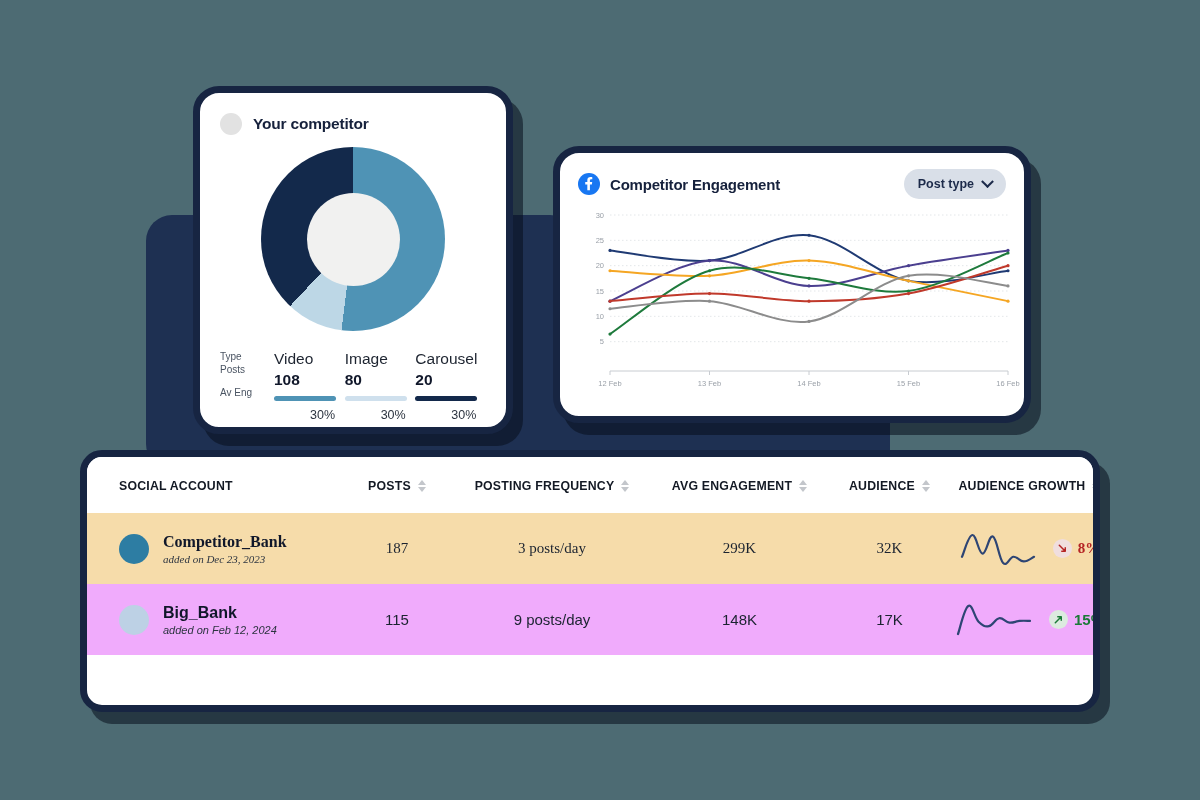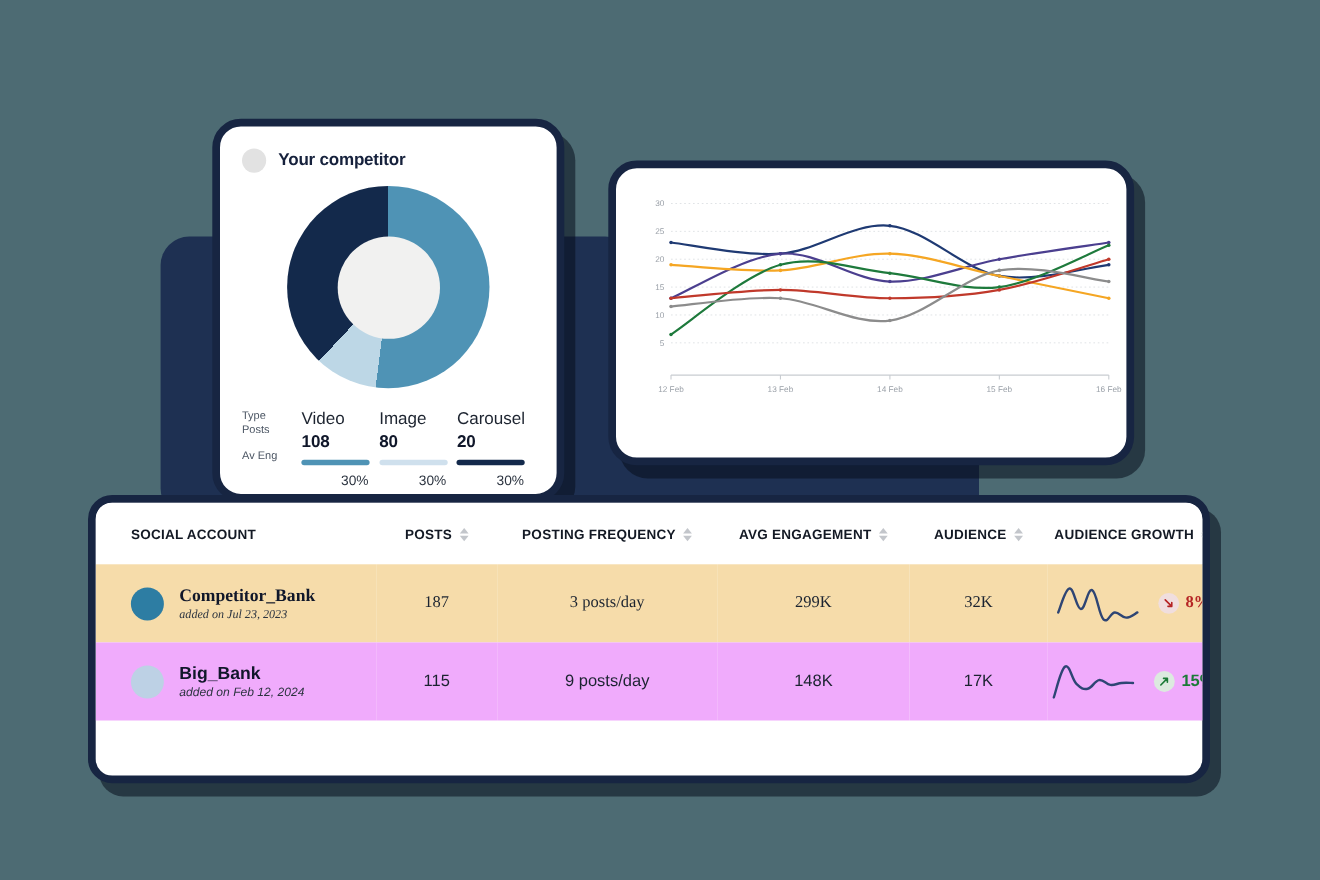--- a/index.html
+++ b/index.html
@@ -23,21 +23,21 @@
   
   .card {
     position: absolute;
     background: #ffffff;
     border: 7px solid #172542;
     border-radius: 26px;
     box-shadow: 10px 12px 0 rgba(8,14,28,.55);
   }
 
   
-  #donut-card { left: 193px; top: 108px; width: 320px; height: 348px; padding: 20px 20px 12px 20px; }
+  #donut-card { left: 193px; top: 86px; width: 320px; height: 348px; padding: 20px 20px 12px 20px; }
   .dc-head { display: flex; align-items: center; gap: 11px; }
   .avatar-dot { width: 22px; height: 22px; border-radius: 50%; background: #e2e2e2; flex: 0 0 auto; }
   .dc-title { font-size: 15.5px; font-weight: bold; color: #16213c; letter-spacing: -.2px; }
   .donut-wrap { display: flex; justify-content: center; margin-top: 12px; }
   .donut { position: relative; width: 184px; height: 184px; border-radius: 50%; }
   .donut::after {
     content: ""; position: absolute; left: 50%; top: 50%;
     width: 93px; height: 93px; margin: -46.5px 0 0 -46.5px;
     border-radius: 50%; background: #f1f1f0;
   }
@@ -135,20 +135,31 @@
           <div class="st-type">Carousel</div>
           <div class="st-posts">20</div>
           <div class="st-bar" id="bar2" style="background: rgb(19, 41, 75);"></div>
           <div class="st-eng">30%</div>
         </div>
       </div>
     </div>
   </div>
 
   <div class="card" id="engagement-card">
+    <div class="eg-head">
+      <svg class="fb-icon" viewBox="0 0 24 24">
+        <circle cx="12" cy="12" r="12" fill="#1877F2"></circle>
+        <path fill="#fff" d="M15.1 12.5l.4-2.6h-2.5V8.2c0-.7.35-1.4 1.47-1.4h1.14V4.6s-1.03-.18-2.02-.18c-2.06 0-3.41 1.25-3.41 3.51v1.99H7.9v2.6h2.28v6.3a9.3 9.3 0 002.82 0v-6.3h2.1z"></path>
+      </svg>
+      <div class="eg-title">Competitor Engagement</div>
+      <button class="pill">
+        <span>Post type</span>
+        <span class="chev"></span>
+      </button>
+    </div>
     <div class="chart-area">
       <svg id="line-svg" width="442" height="190" viewBox="0 0 442 190">
           <line x1="32" x2="430" y1="134.66666666666666" y2="134.66666666666666" stroke="#dcdfe3" stroke-width=".8" stroke-dasharray="1.5 2.5"></line>
           <text x="26" y="137.26666666666665" text-anchor="end" class="axis-txt">5</text>
           <line x1="32" x2="430" y1="109.33333333333334" y2="109.33333333333334" stroke="#dcdfe3" stroke-width=".8" stroke-dasharray="1.5 2.5"></line>
           <text x="26" y="111.93333333333334" text-anchor="end" class="axis-txt">10</text>
           <line x1="32" x2="430" y1="84" y2="84" stroke="#dcdfe3" stroke-width=".8" stroke-dasharray="1.5 2.5"></line>
           <text x="26" y="86.6" text-anchor="end" class="axis-txt">15</text>
           <line x1="32" x2="430" y1="58.66666666666667" y2="58.66666666666667" stroke="#dcdfe3" stroke-width=".8" stroke-dasharray="1.5 2.5"></line>
           <text x="26" y="61.26666666666667" text-anchor="end" class="axis-txt">20</text>
@@ -271,21 +282,21 @@
           </th>
         </tr>
       </thead>
       <tbody>
         <tr class="highlight">
           <td class="acct">
             <div class="acct-wrap">
               <span class="acct-dot" id="dot0" style="background: rgb(45, 125, 163);"></span>
               <span>
                 <span class="acct-name" style="display:block">Competitor_Bank</span>
-                <span class="acct-sub" style="display:block">added on Jul 23, 2023</span>
+                <span class="acct-sub" style="display:block">added on Dec 23, 2023</span>
               </span>
             </div>
           </td>
           <td>187</td>
           <td>3 posts/day</td>
           <td>299K</td>
           <td>32K</td>
           <td>
             <div class="growth-cell">
               <svg width="78" height="34" viewBox="0 0 78 34" id="spark0">

